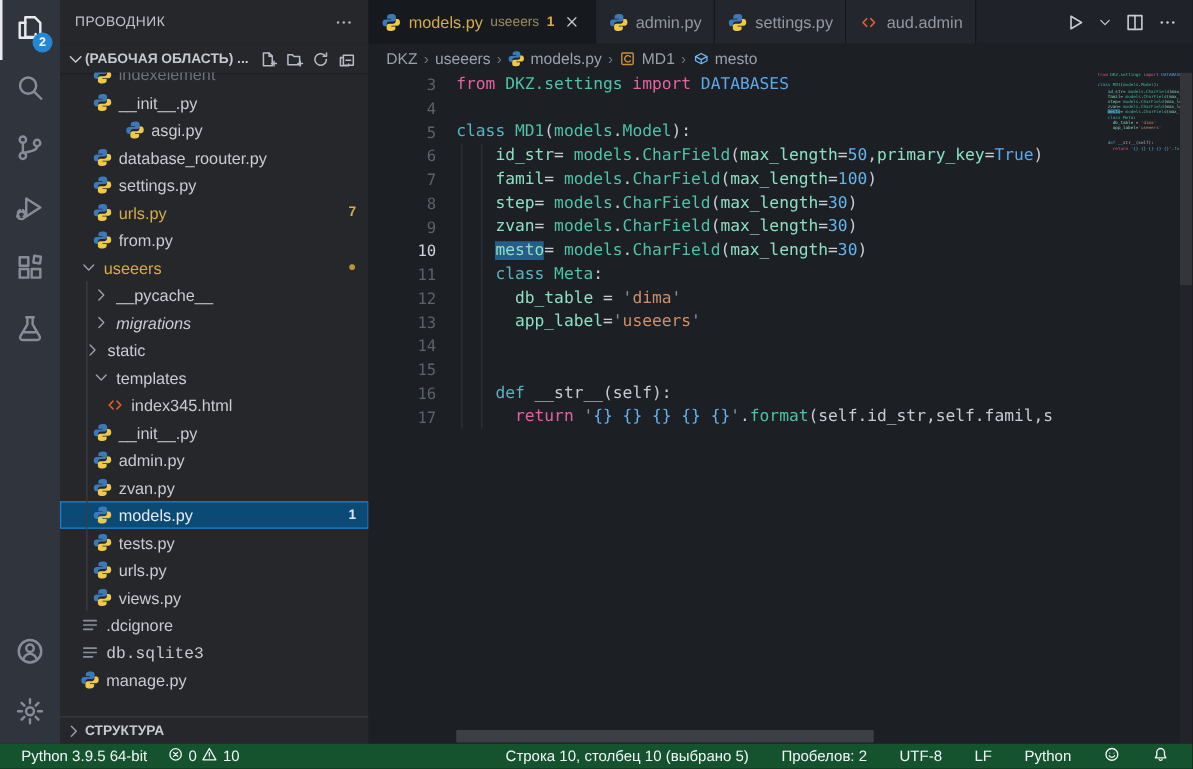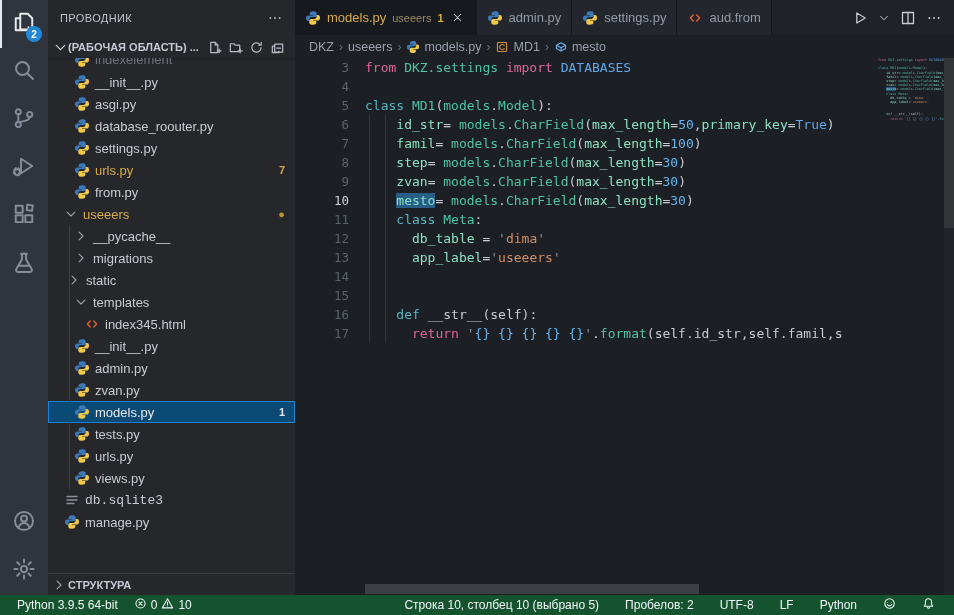--- a/index.html
+++ b/index.html
@@ -248,21 +248,21 @@
             <span class="fi">
               <svg viewBox="0 0 16 16">
                 <path fill="#3b79b8" d="M7.9 1.2c-1.9 0-3.2.7-3.2 2v1.7h3.3v.6H3.2C1.8 5.5 1 6.6 1 8.1s.6 2.8 1.9 2.8h1.5V9.2c0-1.2 1.1-2.1 2.3-2.1h3.2c1 0 1.8-.8 1.8-1.9V3.2c0-1.3-1.2-2-2.5-2z"></path>
                 <path fill="#efc94c" d="M8.1 14.8c1.9 0 3.2-.7 3.2-2v-1.7H8v-.6h4.8c1.4 0 2.2-1.1 2.2-2.6S14.4 5.1 13.1 5.1h-1.5v1.7c0 1.2-1.1 2.1-2.3 2.1H6.1c-1 0-1.8.8-1.8 1.9v2c0 1.3 1.2 2 2.5 2z"></path>
               </svg>
             </span>
             <span class="lbl">__init__.py</span>
           </span>
         </div>
         <div class="row">
-          <span class="inner" style="padding-left: 26px;">
+          <span class="inner" style="padding-left: 40px; margin-left: 12px;">
             <span class="fi">
               <svg viewBox="0 0 16 16">
                 <path fill="#3b79b8" d="M7.9 1.2c-1.9 0-3.2.7-3.2 2v1.7h3.3v.6H3.2C1.8 5.5 1 6.6 1 8.1s.6 2.8 1.9 2.8h1.5V9.2c0-1.2 1.1-2.1 2.3-2.1h3.2c1 0 1.8-.8 1.8-1.9V3.2c0-1.3-1.2-2-2.5-2z"></path>
                 <path fill="#efc94c" d="M8.1 14.8c1.9 0 3.2-.7 3.2-2v-1.7H8v-.6h4.8c1.4 0 2.2-1.1 2.2-2.6S14.4 5.1 13.1 5.1h-1.5v1.7c0 1.2-1.1 2.1-2.3 2.1H6.1c-1 0-1.8.8-1.8 1.9v2c0 1.3 1.2 2 2.5 2z"></path>
               </svg>
             </span>
             <span class="lbl">asgi.py</span>
           </span>
         </div>
         <div class="row">
@@ -325,21 +325,21 @@
           <span class="inner" style="padding-left: 26px;">
             <span class="chev">
               <svg viewBox="0 0 16 16" fill="none" stroke="currentColor" stroke-width="1.3" stroke-linecap="round" stroke-linejoin="round">
                 <path d="M5.8 3.5 10.3 8l-4.5 4.5"></path>
               </svg>
             </span>
             <span class="lbl">__pycache__</span>
           </span>
         </div>
         <div class="row">
-          <span class="inner" style="padding-left: 26px;">
+          <span class="inner" style="padding-left: 26px; font-style: italic;">
             <span class="chev">
               <svg viewBox="0 0 16 16" fill="none" stroke="currentColor" stroke-width="1.3" stroke-linecap="round" stroke-linejoin="round">
                 <path d="M5.8 3.5 10.3 8l-4.5 4.5"></path>
               </svg>
             </span>
             <span class="lbl">migrations</span>
           </span>
         </div>
         <div class="row">
           <span class="inner" style="padding-left: 19px;">
@@ -440,20 +440,30 @@
         </div>
         <div class="row">
           <span class="inner" style="padding-left: 26px;">
             <span class="fi">
               <svg viewBox="0 0 16 16">
                 <path fill="#3b79b8" d="M7.9 1.2c-1.9 0-3.2.7-3.2 2v1.7h3.3v.6H3.2C1.8 5.5 1 6.6 1 8.1s.6 2.8 1.9 2.8h1.5V9.2c0-1.2 1.1-2.1 2.3-2.1h3.2c1 0 1.8-.8 1.8-1.9V3.2c0-1.3-1.2-2-2.5-2z"></path>
                 <path fill="#efc94c" d="M8.1 14.8c1.9 0 3.2-.7 3.2-2v-1.7H8v-.6h4.8c1.4 0 2.2-1.1 2.2-2.6S14.4 5.1 13.1 5.1h-1.5v1.7c0 1.2-1.1 2.1-2.3 2.1H6.1c-1 0-1.8.8-1.8 1.9v2c0 1.3 1.2 2 2.5 2z"></path>
               </svg>
             </span>
             <span class="lbl">views.py</span>
+          </span>
+        </div>
+        <div class="row">
+          <span class="inner" style="padding-left: 16px;">
+            <span class="fi">
+              <svg viewBox="0 0 16 16" stroke="#8a9099" stroke-width="1.3" stroke-linecap="round">
+                <path d="M3 4.5h10M3 8h10M3 11.5h7"></path>
+              </svg>
+            </span>
+            <span class="lbl">.dcignore</span>
           </span>
         </div>
         <div class="row">
           <span class="inner" style="padding-left: 16px; font-family: Liberation Mono, monospace;">
             <span class="fi">
               <svg viewBox="0 0 16 16" stroke="#8a9099" stroke-width="1.3" stroke-linecap="round">
                 <path d="M3 4.5h10M3 8h10M3 11.5h7"></path>
               </svg>
             </span>
             <span class="lbl">db.sqlite3</span>
@@ -518,21 +528,21 @@
               </svg>
             </span>
             <span class="tl">settings.py</span>
           </div>
           <div class="tab">
             <span class="fi">
               <svg viewBox="0 0 16 16" fill="none" stroke="#e0602e" stroke-width="1.4" stroke-linecap="round" stroke-linejoin="round">
                 <path d="M6.3 5 3.4 8l2.9 3M9.7 5l2.9 3-2.9 3"></path>
               </svg>
             </span>
-            <span class="tl">aud.from</span>
+            <span class="tl">aud.admin</span>
           </div>
         </div>
       <div class="tab-actions" id="tab-actions">
           <span class="ta">
             <svg viewBox="0 0 16 16" fill="none" stroke="currentColor" stroke-width="1.3" stroke-linecap="round" stroke-linejoin="round">
               <path d="M4.8 3l8.4 5-8.4 5z"></path>
             </svg>
           </span>
           <span class="ta dd">
             <svg viewBox="0 0 16 16" fill="none" stroke="currentColor" stroke-width="1.3" stroke-linecap="round" stroke-linejoin="round">

